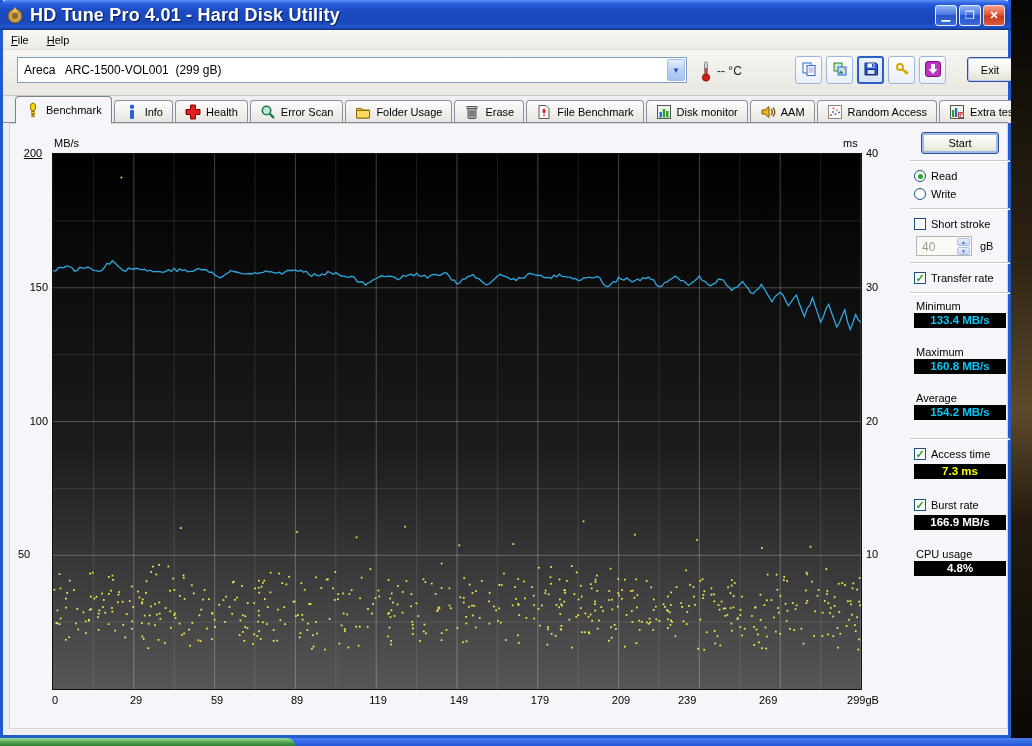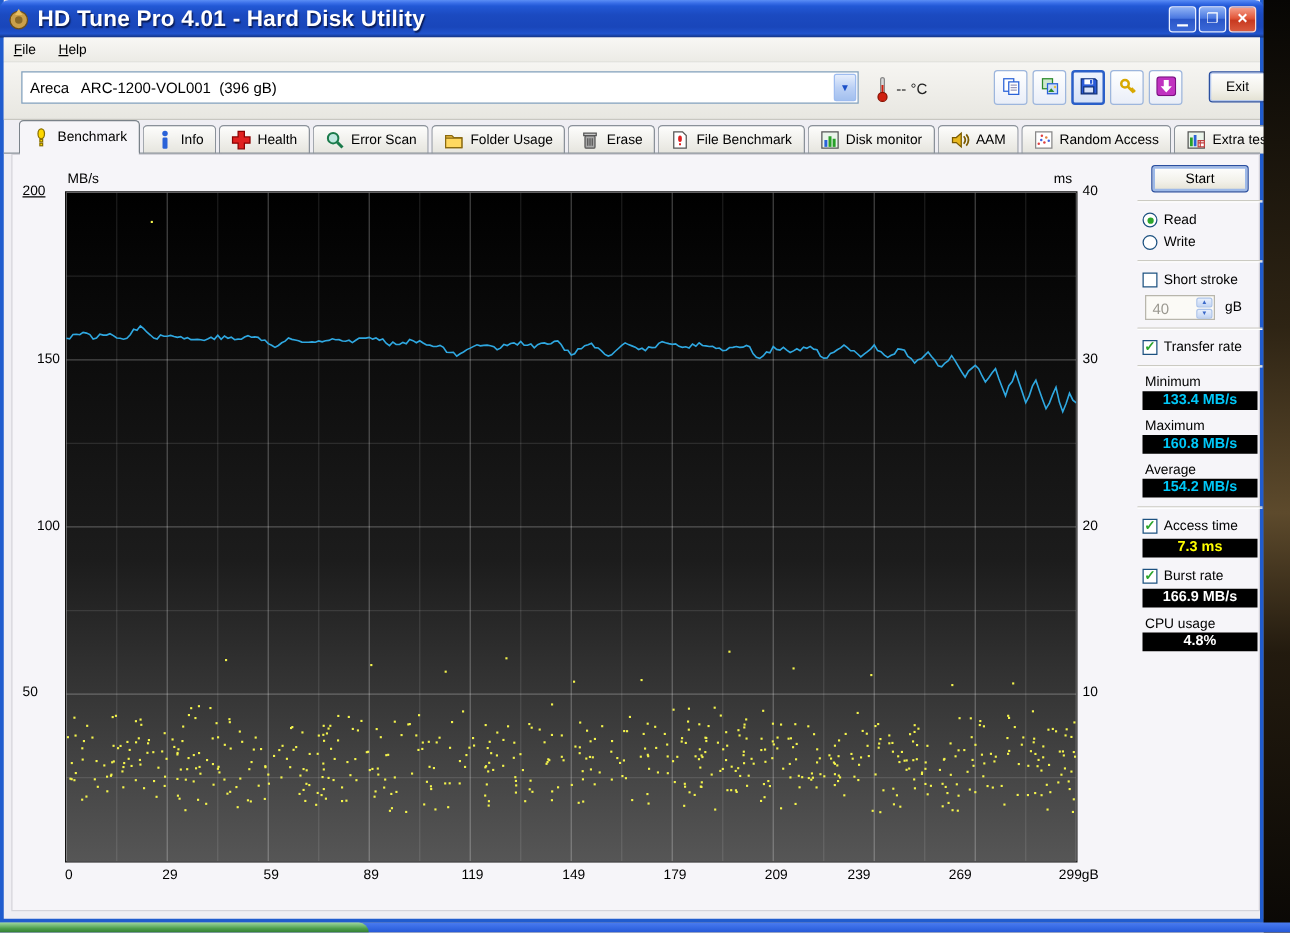--- a/index.html
+++ b/index.html
@@ -82,21 +82,21 @@
   .radio .dot { width:5px; height:5px; border-radius:50%; background:#2ca52c; }
   .cbox { width:12px; height:12px; border:1px solid #1c5180; background:#fff; color:#2ca52c;
       font-size:11px; line-height:11px; font-weight:bold; text-align:center; }
   .spinrow { display:flex; align-items:center; gap:8px; margin:4px 0 2px 6px; }
   .spin { width:56px; height:20px; border:1px solid #b8b6ac; background:#fbfaf6; display:flex; }
   .spin .num { flex:1; color:#9a9890; font-size:12px; padding:3px 0 0 5px; }
   .spin .arrows { width:15px; display:flex; flex-direction:column; gap:1px; padding:1px; }
   .spin .arrows span { flex:1; background:linear-gradient(180deg,#e9f0fc,#c3d5f4); border:1px solid #aac2ea;
       border-radius:2px; font-size:5px; color:#3a68c8; text-align:center; line-height:6px; }
   .lbl { margin:3px 0 1px 6px; }
-  .vbox { width:92px; height:15px; margin:1px 0 7px 4px; background:#000; color:#fff;
+  .vbox { width:92px; height:15px; margin:1px 0 18px 4px; background:#000; color:#fff;
       font-weight:bold; font-size:11.5px; text-align:center; line-height:15px; }
   .vbox.cyan { color:#00c8f8; }
   .vbox.yellow { color:#ffff00; }
 
   
   .desktop-right { position:absolute; left:1011px; top:0; width:21px; height:746px;
       background:linear-gradient(180deg,#070604 0%,#2e2414 35%,#5d4a2c 55%,#33271456 70%,#0a0805 100%),#1a140c; }
   .taskbar { position:absolute; left:0; top:738px; width:1032px; height:8px;
       background:linear-gradient(180deg,#4a7cf0,#2458d8); }
   .taskbar .startedge { position:absolute; left:0; top:0; width:295px; height:8px;
@@ -125,21 +125,21 @@
       </span>
     </div>
 
     <div class="menubar" id="menubar">
         <span class="menu-item"><span class="u">F</span>ile</span>
         <span class="menu-item"><span class="u">H</span>elp</span>
       </div>
 
     <div class="toolbar">
       <div class="combo">
-        <span class="val">Areca   ARC-1200-VOL001  (396 gB)</span>
+        <span class="val">Areca   ARC-1500-VOL001  (299 gB)</span>
         <span class="combo-btn">▼</span>
       </div>
       <span class="thermo">
         <svg width="12" height="22" viewBox="0 0 12 22">
           <rect x="4.5" y="2" width="3" height="13" rx="1.5" fill="#d8d8d8" stroke="#888"></rect>
           <rect x="5.2" y="8" width="1.6" height="8" fill="#d02010"></rect>
           <circle cx="6" cy="17.5" r="3.6" fill="#d02010" stroke="#881000"></circle>
         </svg>
       </span>
       <span class="temp-readout">-- °C</span>
@@ -279,21 +279,21 @@
             </svg></span>
           <span>Extra tests</span>
         </div>
       </div>
 
     <div class="content">
 
       <div class="axis-label" style="left:44px; top:13px;" id="leftUnit">MB/s</div>
       <div class="axis-label" style="left:833px; top:13px;" id="rightUnit">ms</div>
       <div id="leftTicks">
-          <div class="axis-label" style="left: 8px; top: 23px; width: 30px; text-align: left; text-decoration: underline;">200</div>
+          <div class="axis-label" style="left: 8px; top: 23px; width: 30px; text-align: center; text-decoration: underline;">200</div>
           <div class="axis-label" style="left: 8px; top: 157px; width: 30px; text-align: right;">150</div>
           <div class="axis-label" style="left: 8px; top: 291px; width: 30px; text-align: right;">100</div>
           <div class="axis-label" style="left: 8px; top: 424px; width: 30px; ">50</div>
         </div>
       <div id="rightTicks">
           <div class="axis-label" style="left: 856px; top: 23px;">40</div>
           <div class="axis-label" style="left: 856px; top: 157px;">30</div>
           <div class="axis-label" style="left: 856px; top: 291px;">20</div>
           <div class="axis-label" style="left: 856px; top: 424px;">10</div>
         </div>

